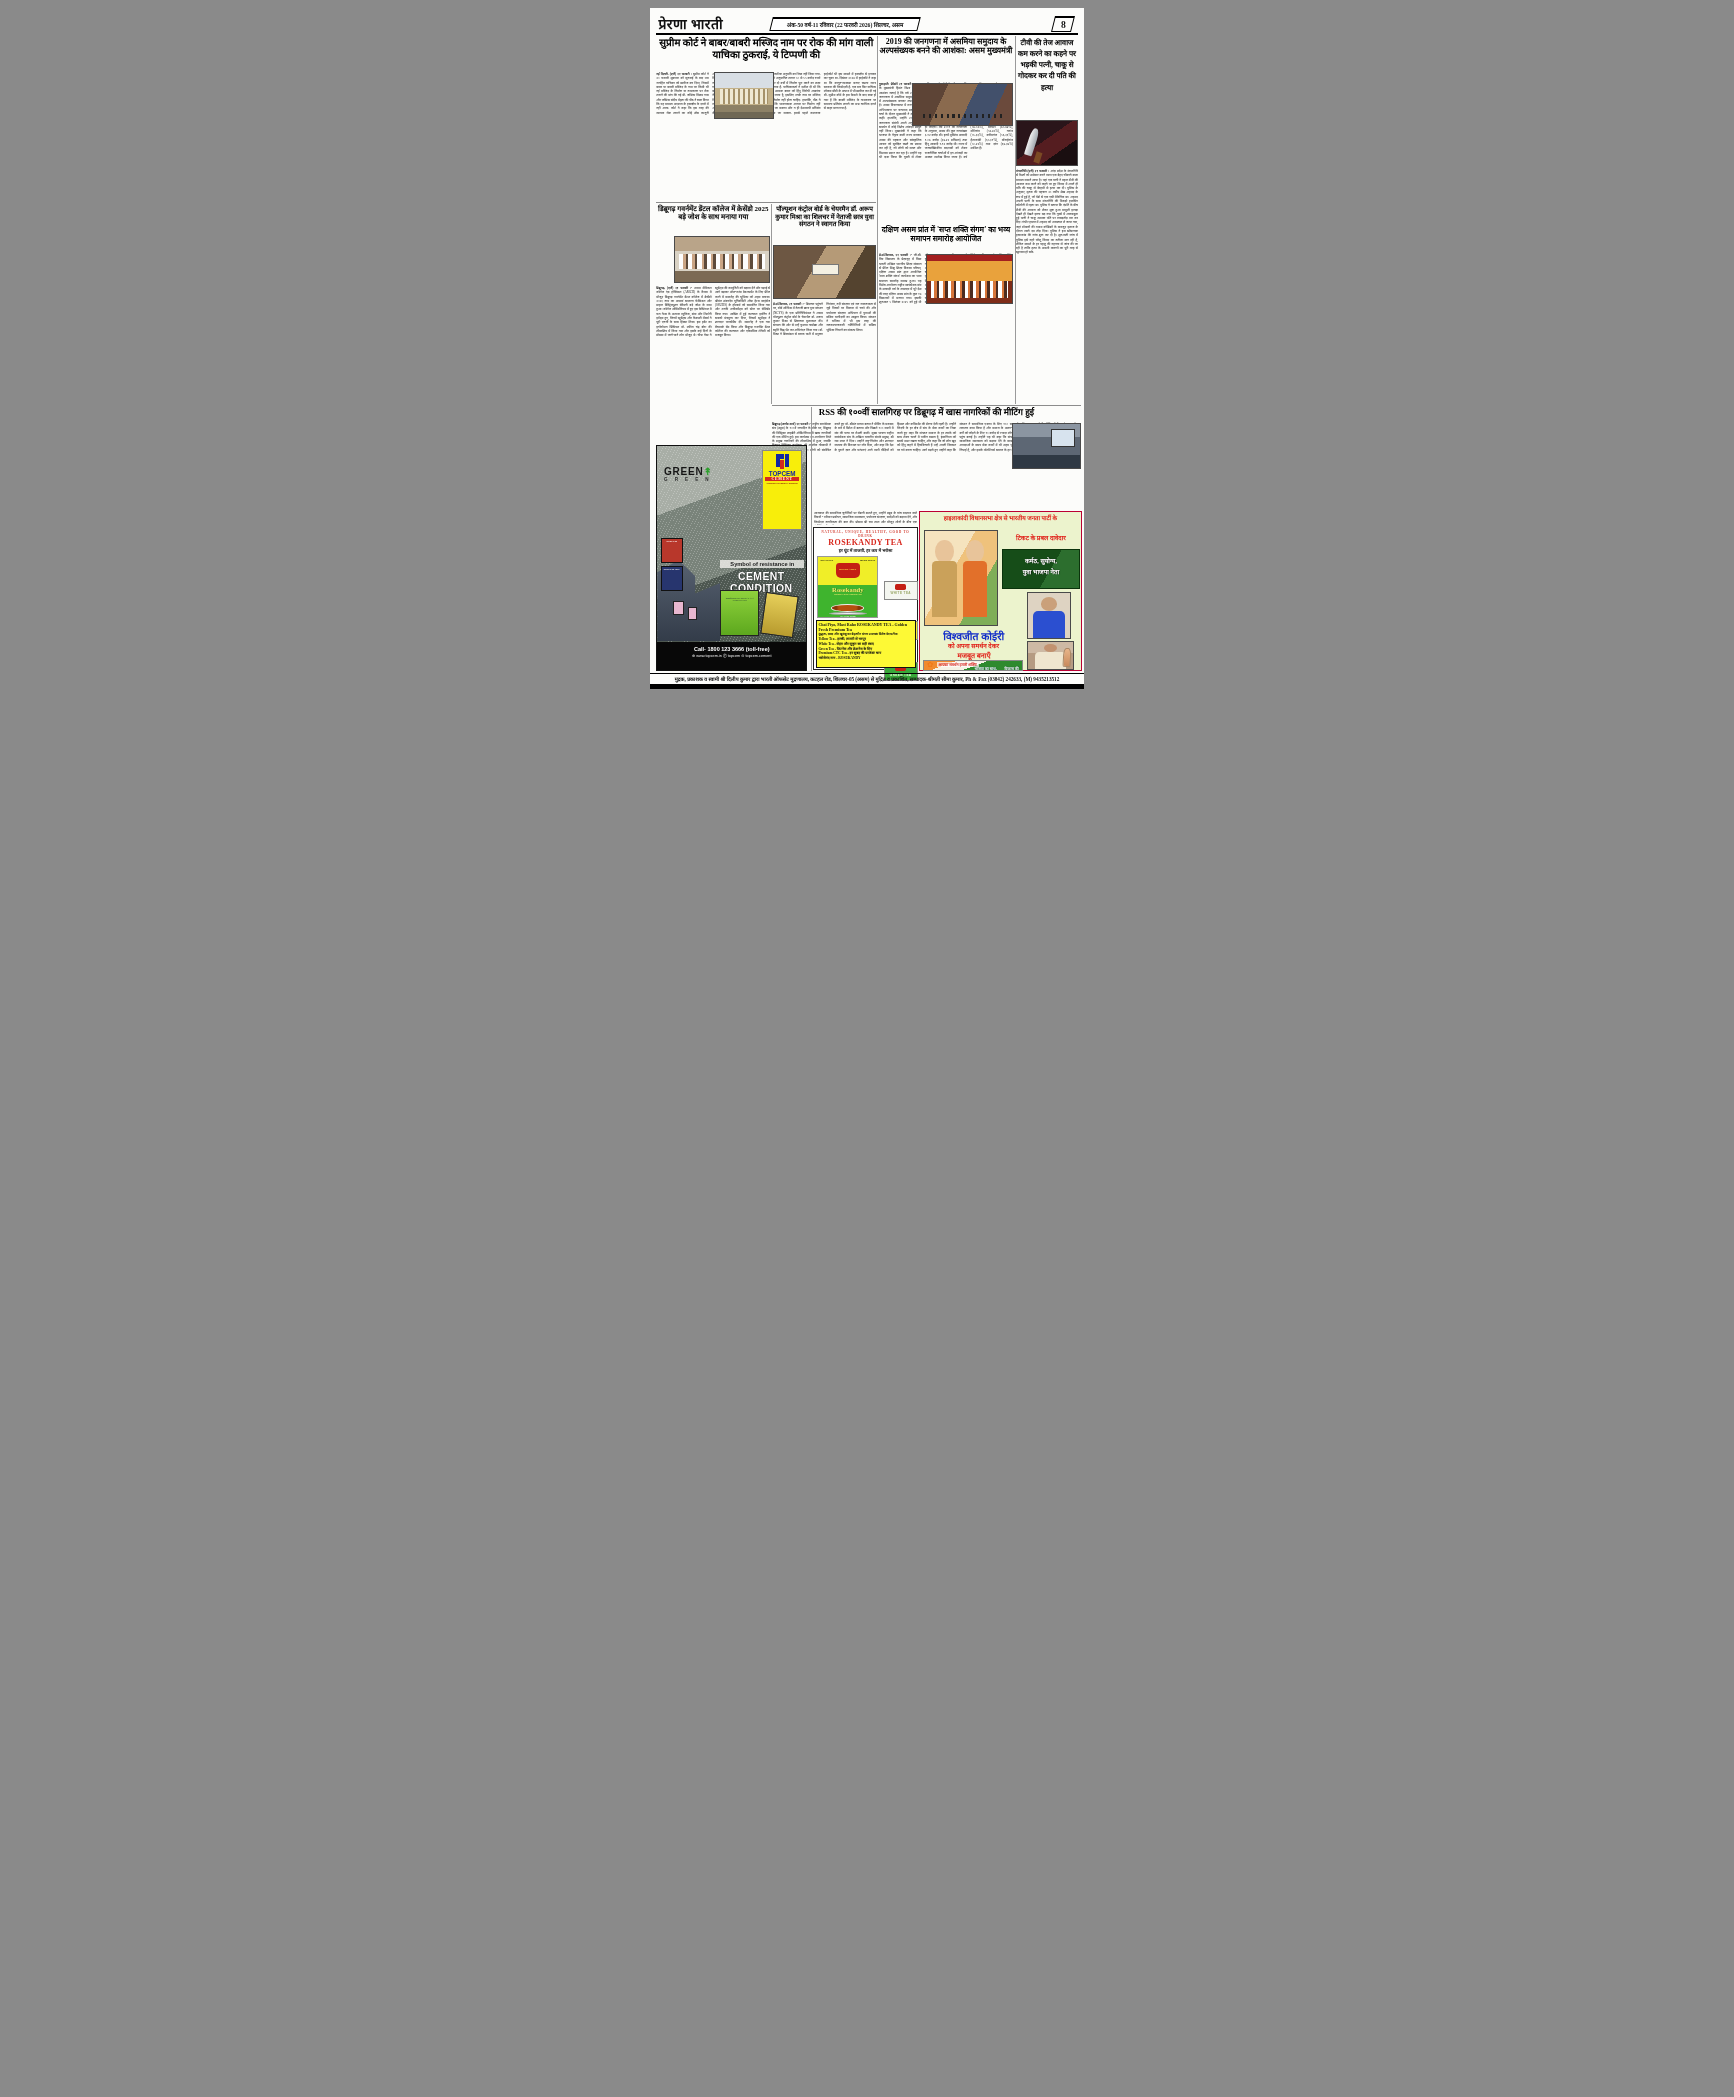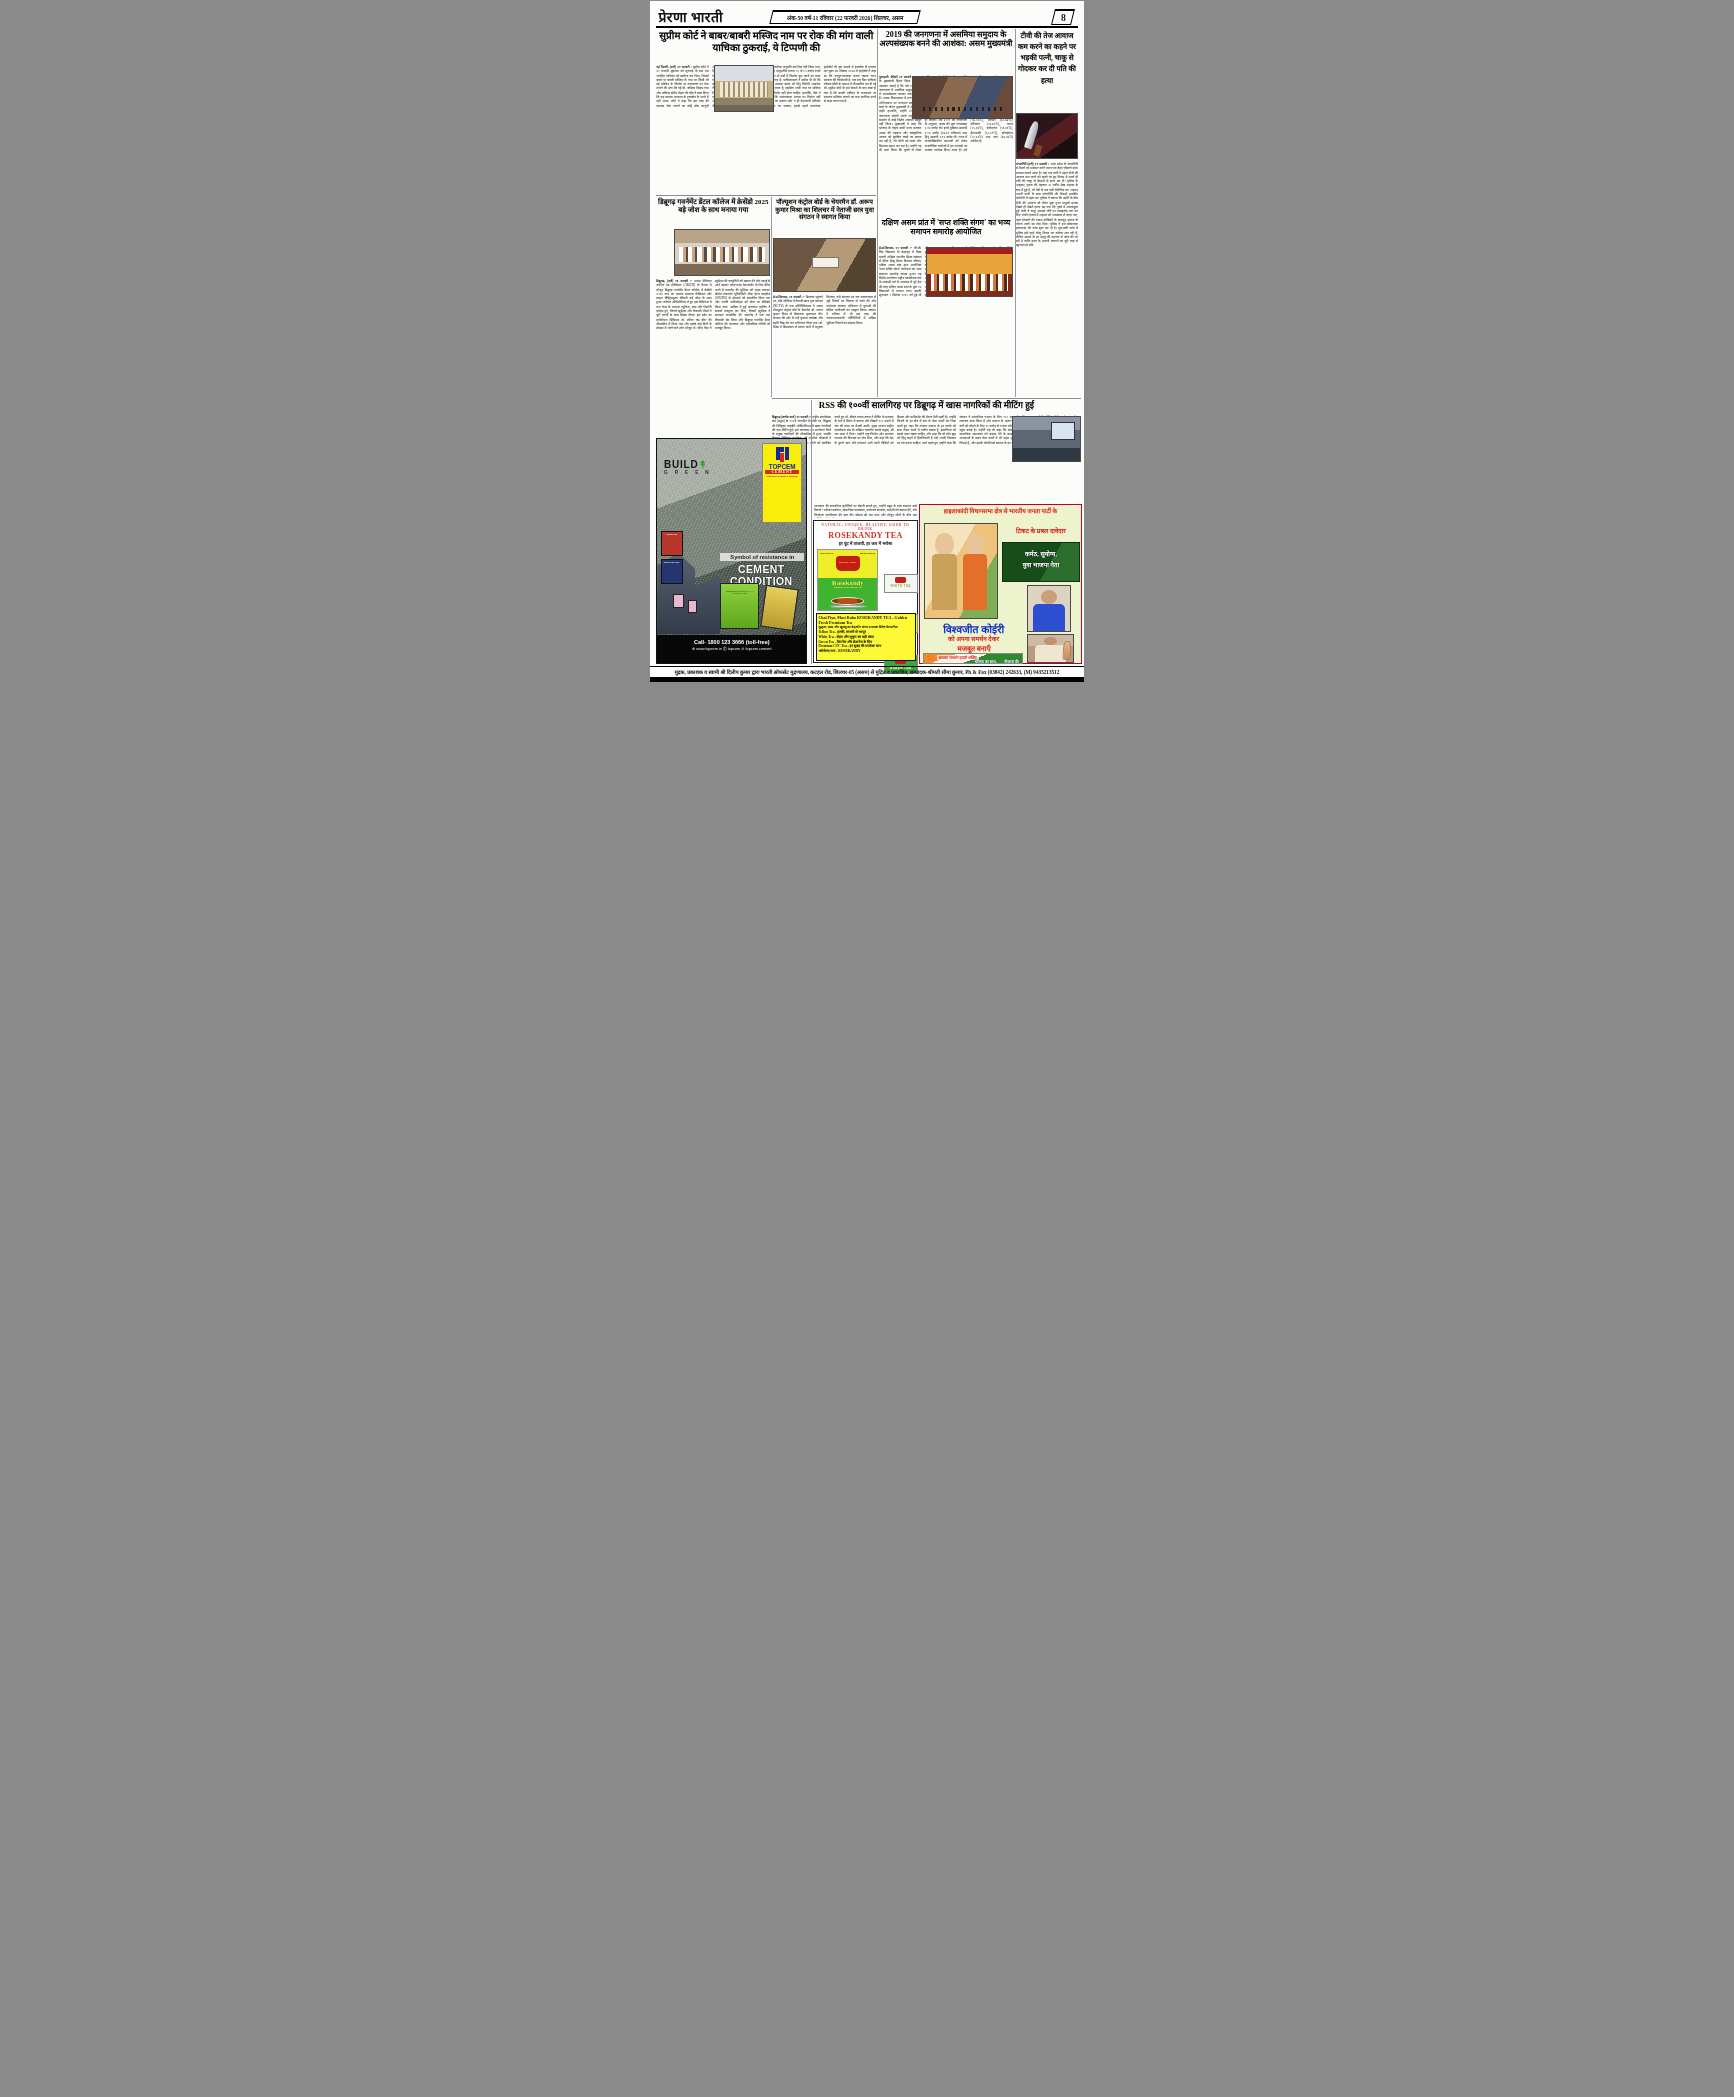--- a/index.html
+++ b/index.html
@@ -1,18 +1,18 @@
 <!DOCTYPE html>
 <html style="font-size:6.7px"><head>
 <meta charset="utf-8">
 <style>
   * { margin:0; padding:0; box-sizing:border-box; }
   html,body { background:#8a8a8a; }
   .page {
-    position:relative; width:434px; height:681px; margin:1px auto;
+    position:relative; width:434px; height:681px; margin:8px auto;
     background:#fcfcfa; color:#101010; overflow:hidden;
     font-family:"Liberation Serif", serif;
   }
   .abs { position:absolute; }
   .hl { font-weight:bold; line-height:1.16; text-align:center; color:#000; font-family:"Liberation Serif",serif; }
   .bodytxt { font-size:3.2px; line-height:1.34; text-align:justify; overflow:hidden; color:#1a1a1a; }
   .dateline { font-weight:bold; }
   .cols2 { column-count:2; column-gap:3.4px; }
   .cols3 { column-count:3; column-gap:3.4px; }
   .cols4 { column-count:4; column-gap:3.4px; }
@@ -217,21 +217,21 @@
   </div>
   <div class="photo ph-rss" style="left:362px; top:415px; width:69px; height:46px;">
     <div class="screen"></div>
   </div>
   <div class="abs bodytxt" style="left:164px; top:503px; width:103px; height:14.3px;">आजकल की सामाजिक चुनौतियों पर रोशनी डालते हुए, उन्होंने ठठ्ठड के पांच बदलाव वाले विषयों - परिवार प्रबोधन, सामाजिक समरसता, पर्यावरण संरक्षण, स्वदेशी को बढ़ावा देने, और जिम्मेदार नागरिकता की बात की। प्रोग्राम श्री राम लाल और मौजूद लोगों के बीच एक इंटरैक्टिव सेशन के साथ खत्म हुआ।</div>
 
   <div class="vr" style="left:161px; top:399px; height:264px;"></div>
   <div class="abs topcem-ad" style="left:6.3px; top:437px; width:151px; height:226px;">
     <div class="tc-rain"></div>
     <div class="abs tc-build" style="left:6.7px; top:20px;">
-      <div><span class="big">BUILD</span><span class="big tree">↟</span></div>
+      <div><span class="big">GREEN</span><span class="big tree">↟</span></div>
       <div class="grn">G R E E N</div>
     </div>
     <div class="abs tc-logo" style="right:4.2px; top:4.2px; width:40px; height:80px;">
       <div class="tc-mono">
         <i style="left:0.8px; top:0; width:3.8px; height:12.6px; background:#1428a0;"></i>
         <i style="left:5.5px; top:0; width:3.8px; height:5px; background:#1428a0;"></i>
         <i style="left:5.5px; top:5.9px; width:3.8px; height:8.4px; background:#d42a1e;"></i>
         <i style="left:10px; top:0; width:3.8px; height:12.6px; background:#1428a0;"></i>
       </div>
       <div class="tc-name">TOPCEM</div>

